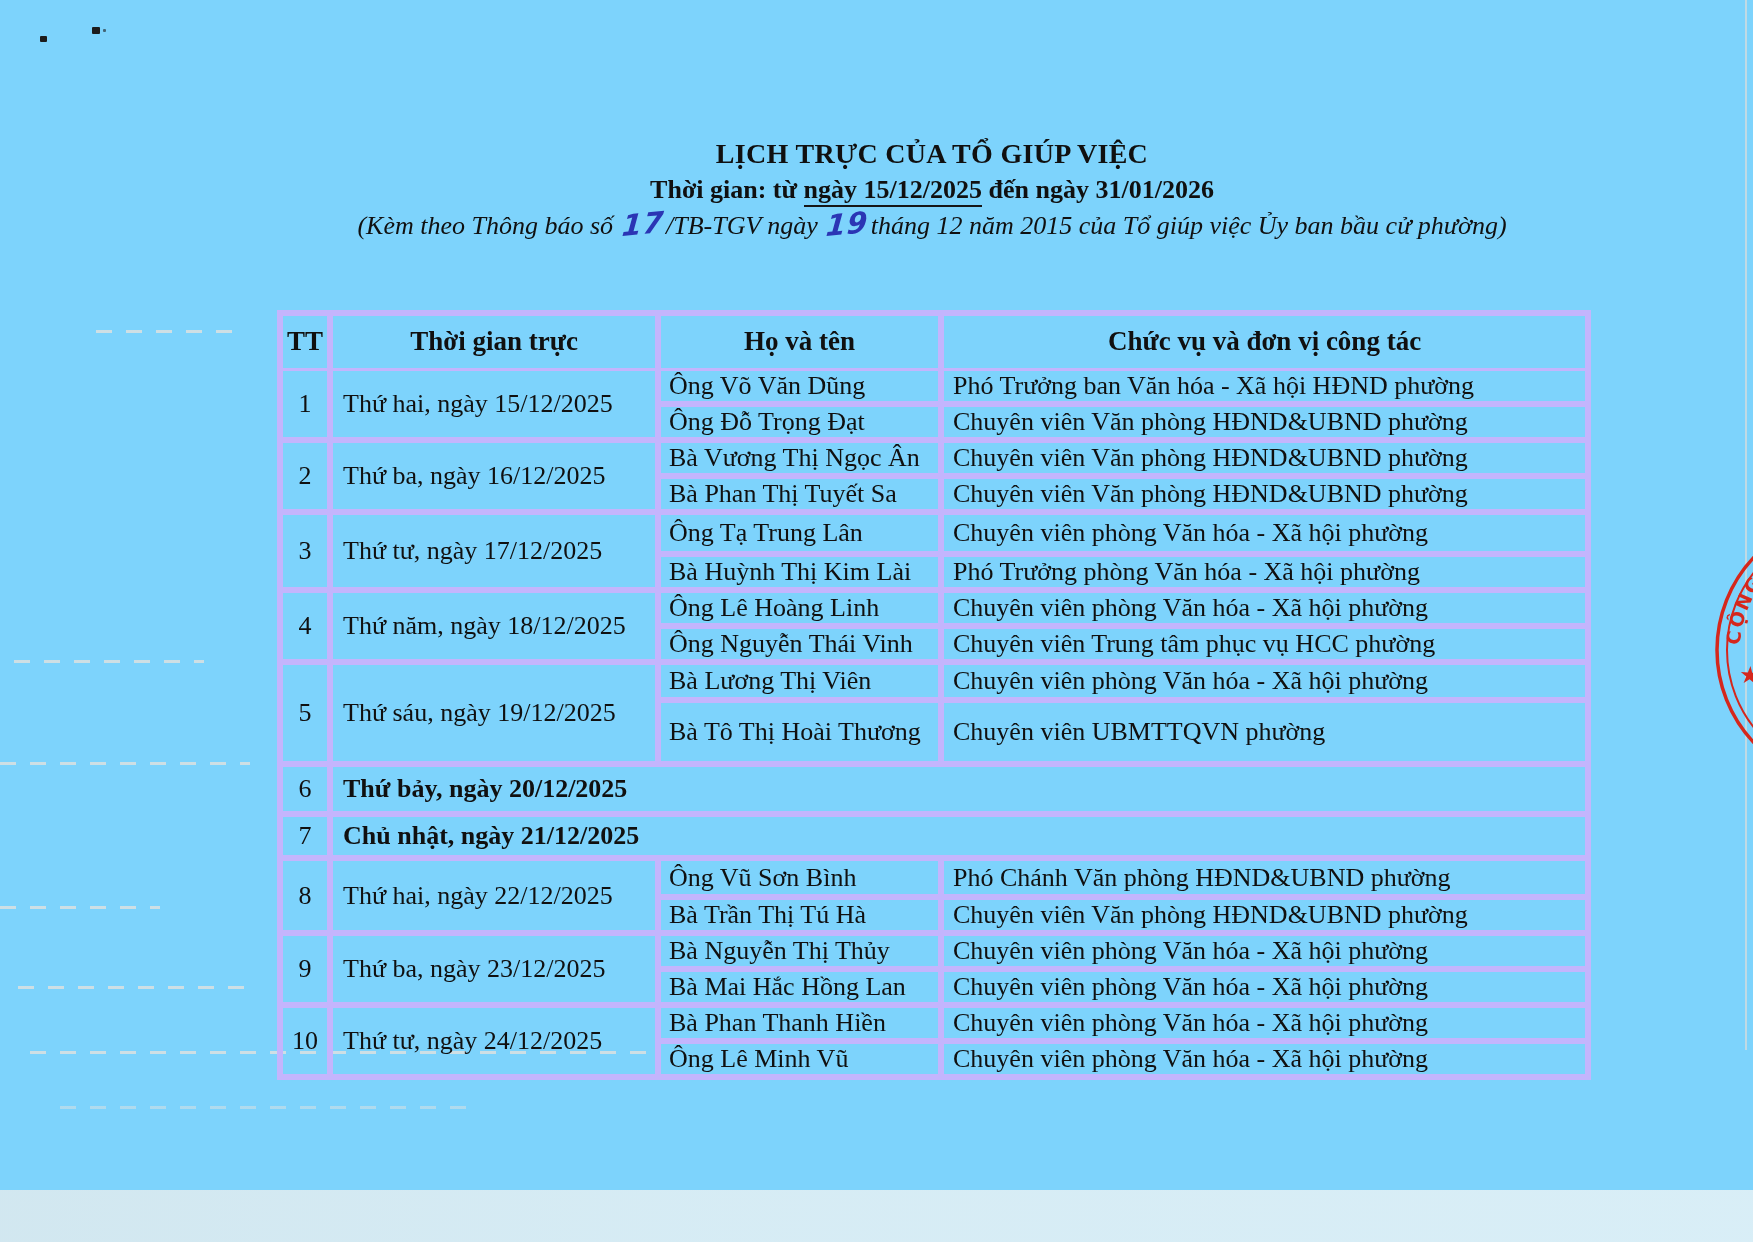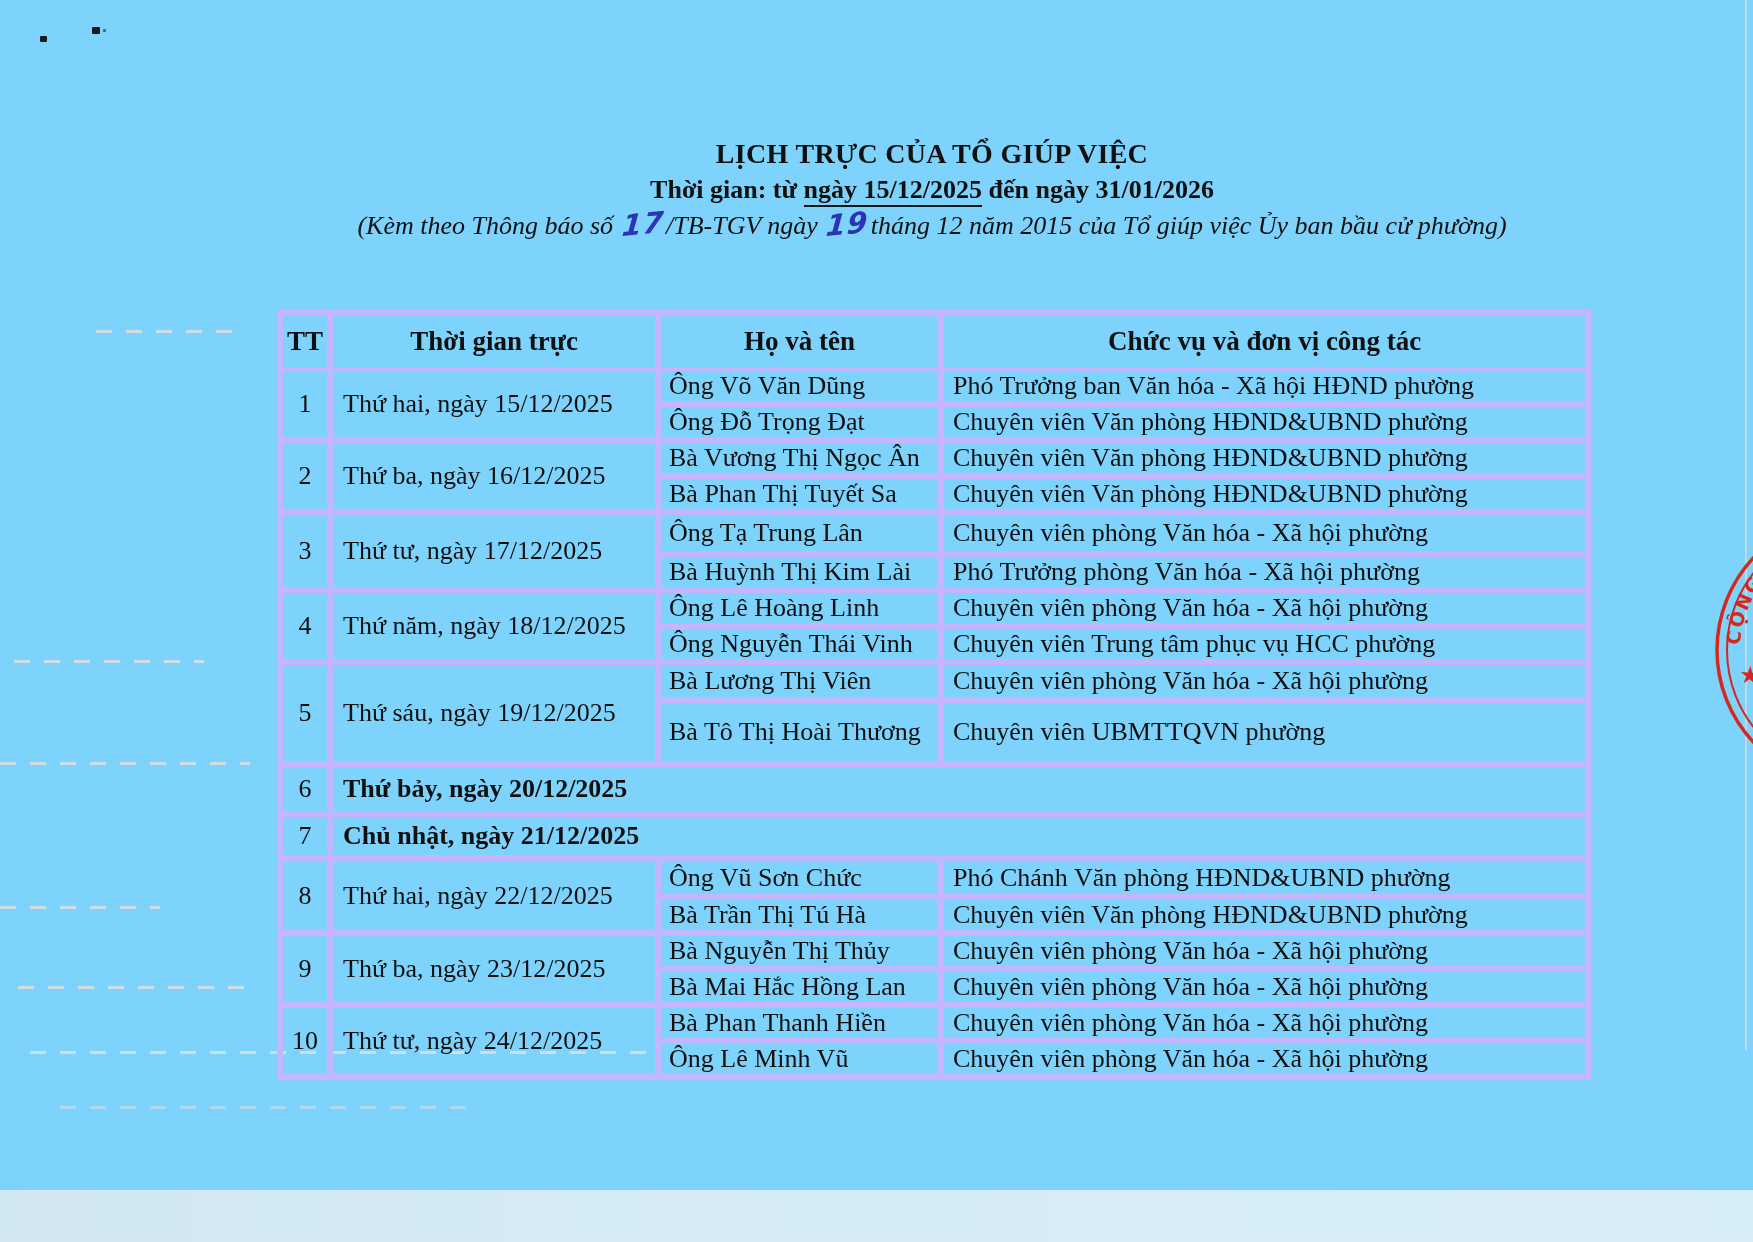--- a/index.html
+++ b/index.html
@@ -139,21 +139,21 @@
           <td class="tt">6</td>
           <td class="spanday" colspan="3">Thứ bảy, ngày 20/12/2025</td>
         </tr>
         <tr class="grp" style="height: 44px;">
           <td class="tt">7</td>
           <td class="spanday" colspan="3">Chủ nhật, ngày 21/12/2025</td>
         </tr>
         <tr class="grp" style="height: 39px;">
           <td class="tt" rowspan="2">8</td>
           <td class="date" rowspan="2">Thứ hai, ngày 22/12/2025</td>
-          <td class="name">Ông Vũ Sơn Chức</td>
+          <td class="name">Ông Vũ Sơn Bình</td>
           <td class="role">Phó Chánh Văn phòng HĐND&amp;UBND phường</td>
         </tr>
         <tr style="height: 33px;">
           <td class="name">Bà Trần Thị Tú Hà</td>
           <td class="role">Chuyên viên Văn phòng HĐND&amp;UBND phường</td>
         </tr>
         <tr class="grp" style="height: 35px;">
           <td class="tt" rowspan="2">9</td>
           <td class="date" rowspan="2">Thứ ba, ngày 23/12/2025</td>
           <td class="name">Bà Nguyễn Thị Thủy</td>

